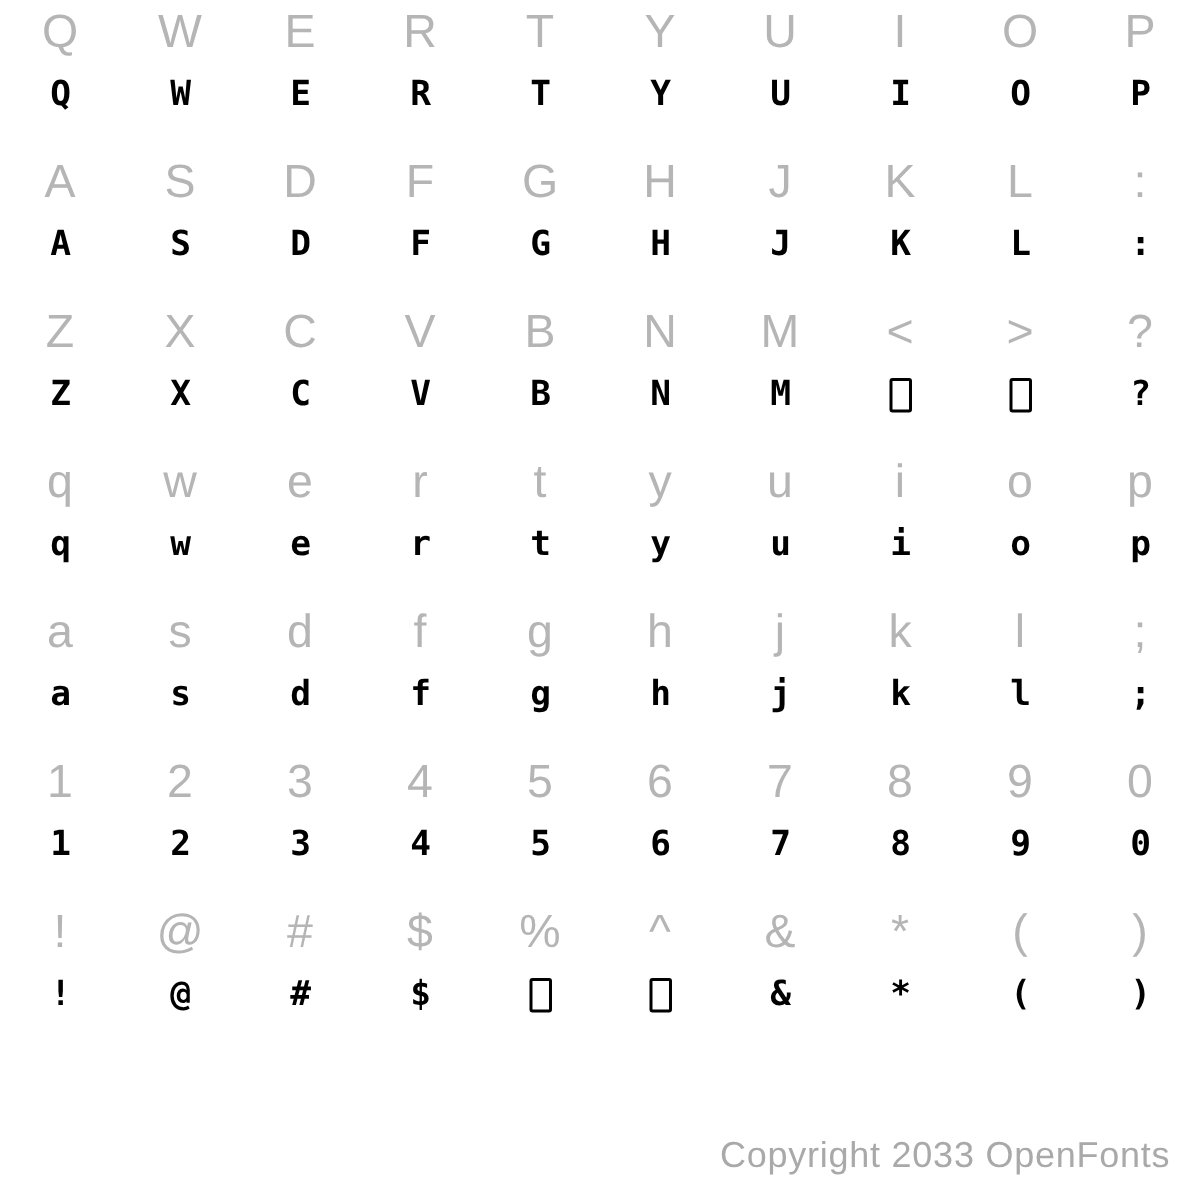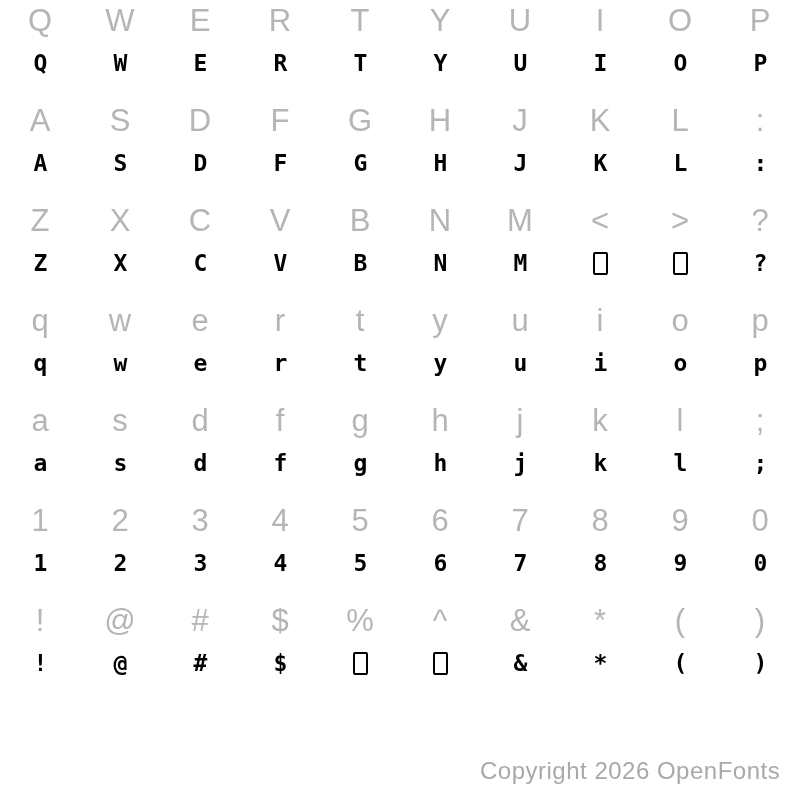--- a/index.html
+++ b/index.html
@@ -375,14 +375,14 @@
         <div class="char-cell">
           <div class="char-label">(</div>
           <div class="char-glyph">(</div>
         </div>
         <div class="char-cell">
           <div class="char-label">)</div>
           <div class="char-glyph">)</div>
         </div>
       </div>
     </div>
-  <div class="copyright">Copyright 2026 OpenFonts</div>
+  <div class="copyright">Copyright 2033 OpenFonts</div>
 </div>
 
 </body></html>

